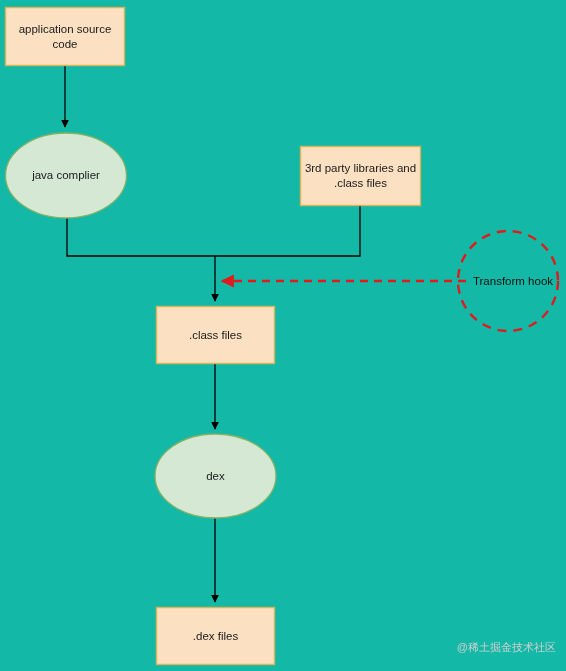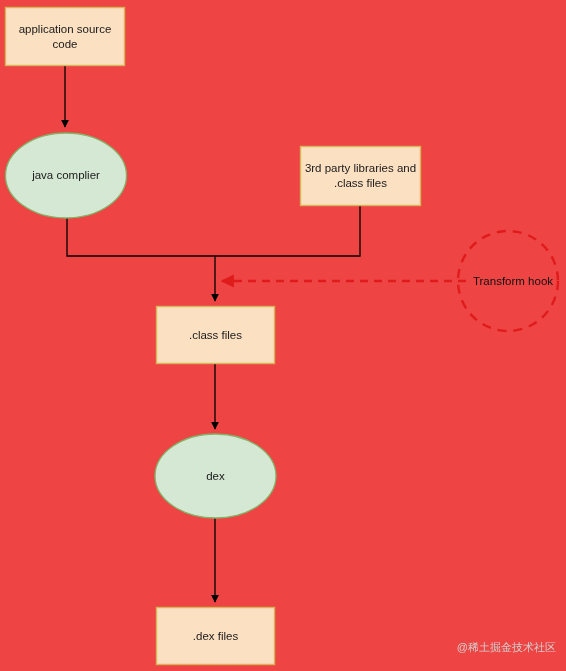--- a/index.html
+++ b/index.html
@@ -7,21 +7,21 @@
     padding: 0;
     background: #ffffff;
   }
   body {
     font-family: "Liberation Sans", sans-serif;
   }
   #diagram-root {
     position: relative;
     width: 566px;
     height: 671px;
-    background: #ef4444;
+    background: #14b8a6;
     overflow: hidden;
   }
   #flow-svg {
     position: absolute;
     left: 0;
     top: 0;
     width: 566px;
     height: 671px;
   }
   .node-label {

